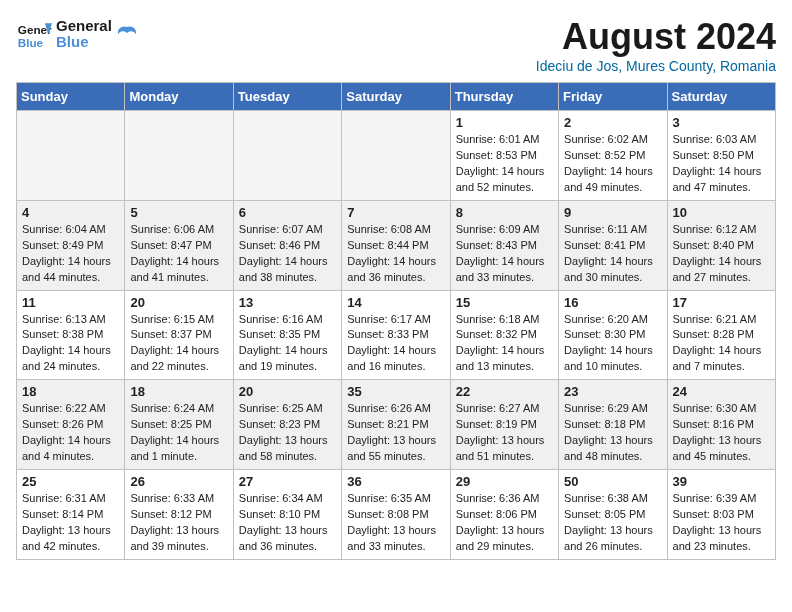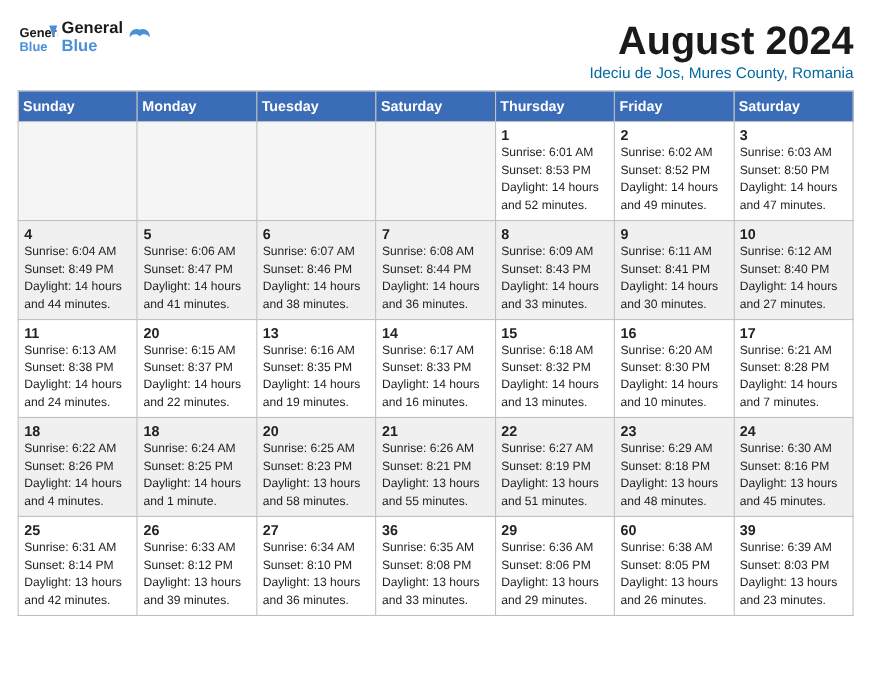--- a/index.html
+++ b/index.html
@@ -199,21 +199,21 @@
         </td>
         <td class="shaded">
           <div class="day-num">18</div>
           <div class="day-info">Sunrise: 6:24 AM<br>Sunset: 8:25 PM<br>Daylight: 14 hours and 1 minute.</div>
         </td>
         <td class="shaded">
           <div class="day-num">20</div>
           <div class="day-info">Sunrise: 6:25 AM<br>Sunset: 8:23 PM<br>Daylight: 13 hours and 58 minutes.</div>
         </td>
         <td class="shaded">
-          <div class="day-num">21</div>
+          <div class="day-num">35</div>
           <div class="day-info">Sunrise: 6:26 AM<br>Sunset: 8:21 PM<br>Daylight: 13 hours and 55 minutes.</div>
         </td>
         <td class="shaded">
           <div class="day-num">22</div>
           <div class="day-info">Sunrise: 6:27 AM<br>Sunset: 8:19 PM<br>Daylight: 13 hours and 51 minutes.</div>
         </td>
         <td class="shaded">
           <div class="day-num">23</div>
           <div class="day-info">Sunrise: 6:29 AM<br>Sunset: 8:18 PM<br>Daylight: 13 hours and 48 minutes.</div>
         </td>
@@ -237,21 +237,21 @@
         </td>
         <td>
           <div class="day-num">36</div>
           <div class="day-info">Sunrise: 6:35 AM<br>Sunset: 8:08 PM<br>Daylight: 13 hours and 33 minutes.</div>
         </td>
         <td>
           <div class="day-num">29</div>
           <div class="day-info">Sunrise: 6:36 AM<br>Sunset: 8:06 PM<br>Daylight: 13 hours and 29 minutes.</div>
         </td>
         <td>
-          <div class="day-num">60</div>
+          <div class="day-num">50</div>
           <div class="day-info">Sunrise: 6:38 AM<br>Sunset: 8:05 PM<br>Daylight: 13 hours and 26 minutes.</div>
         </td>
         <td>
           <div class="day-num">39</div>
           <div class="day-info">Sunrise: 6:39 AM<br>Sunset: 8:03 PM<br>Daylight: 13 hours and 23 minutes.</div>
         </td>
       </tr>
     </tbody>
 </table>
 

